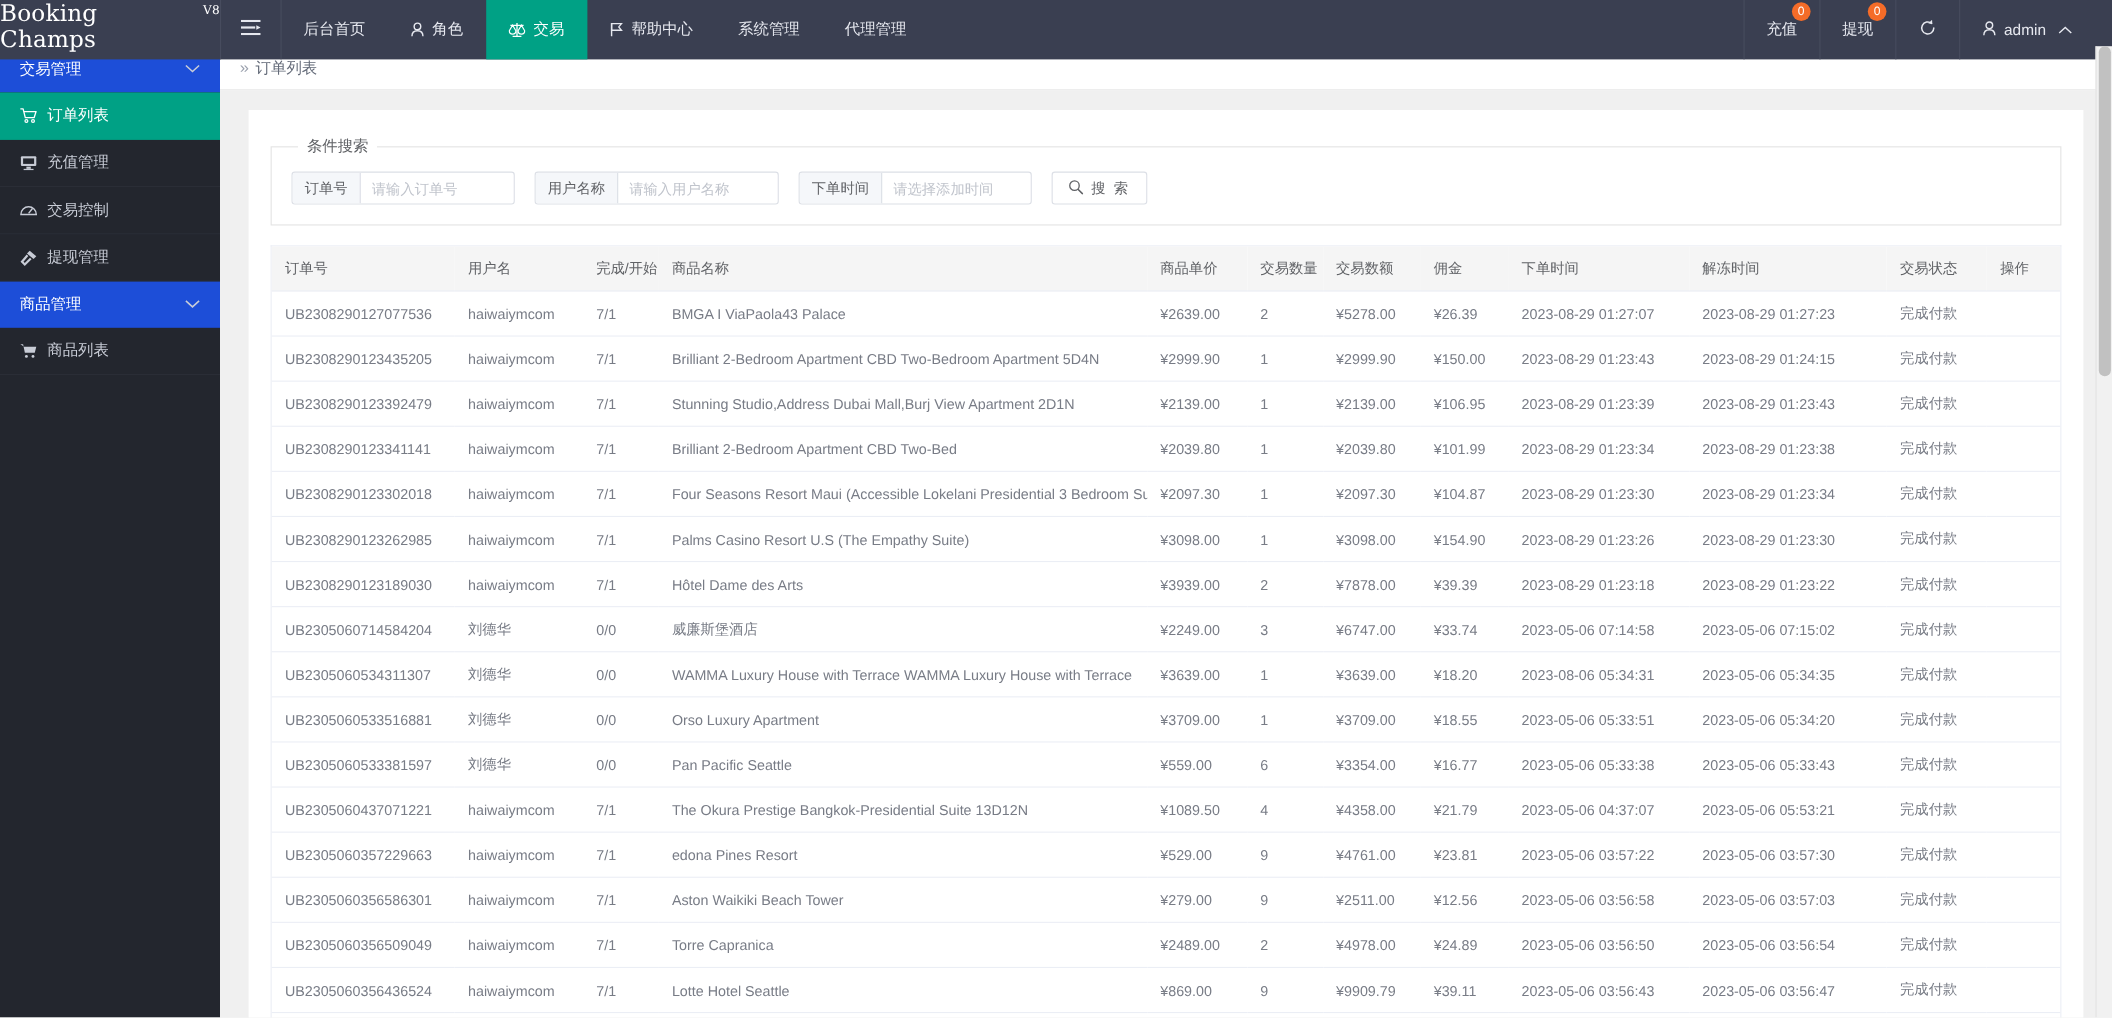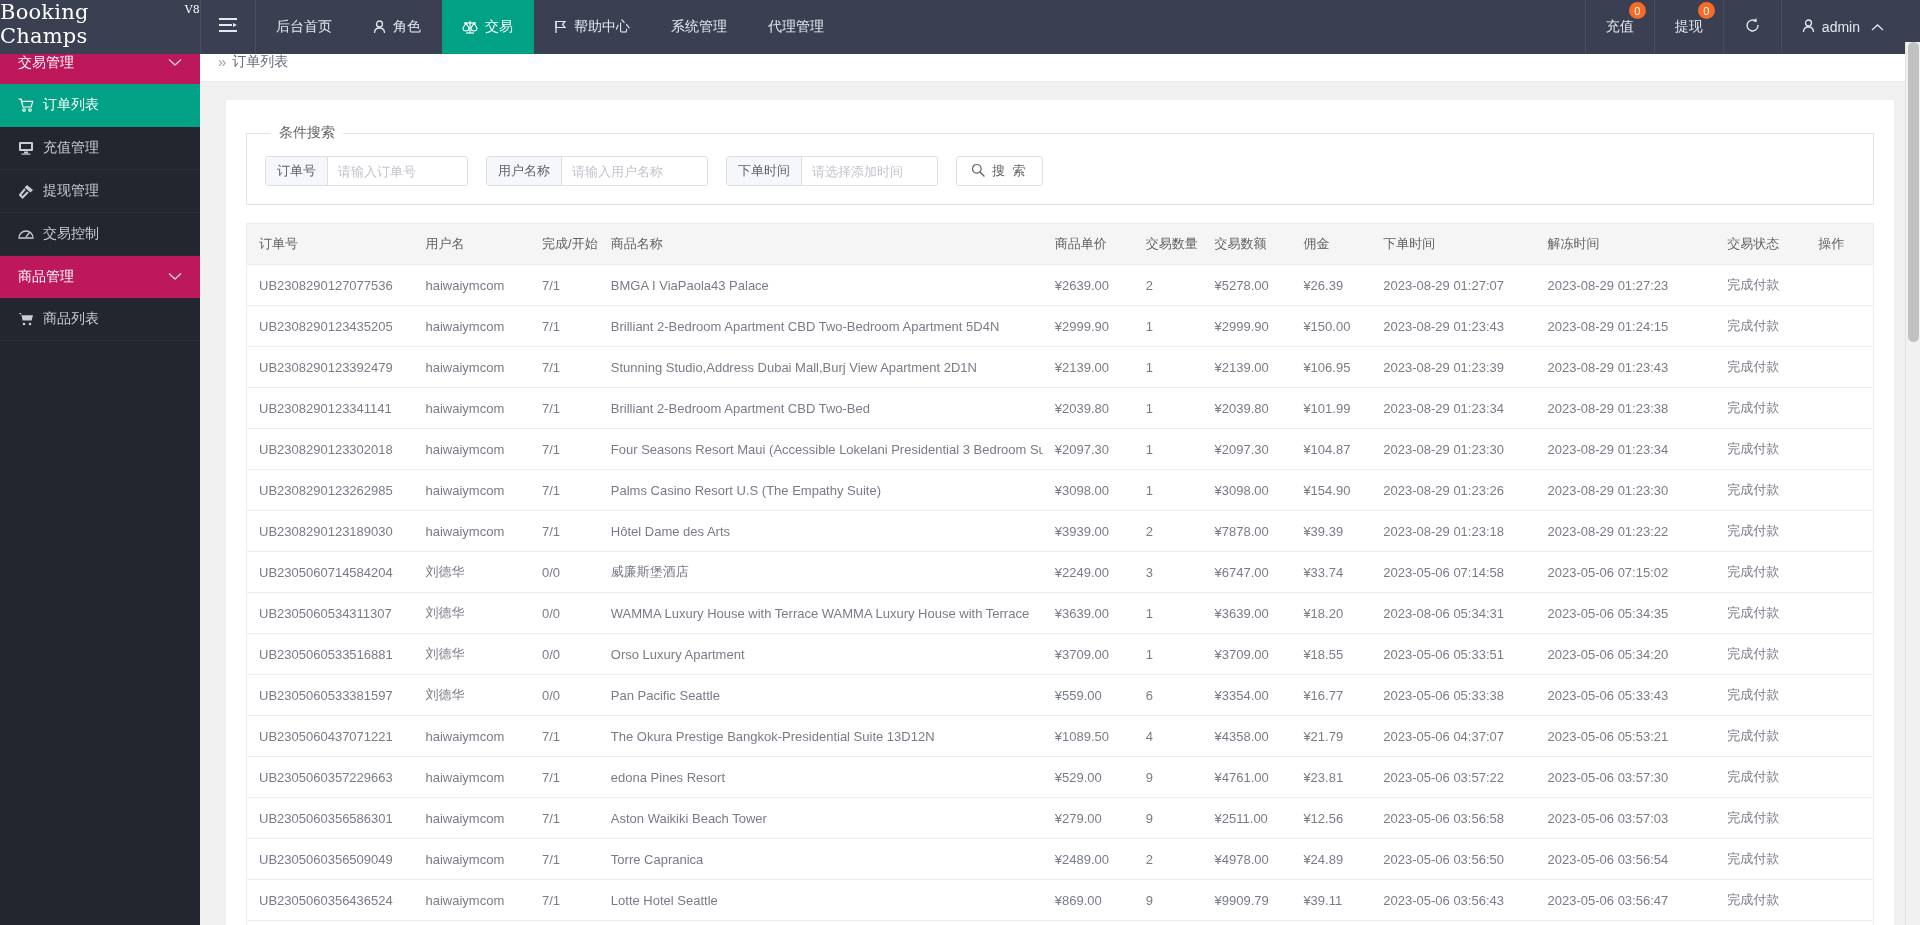--- a/index.html
+++ b/index.html
@@ -52,21 +52,21 @@
     display: flex; align-items: center; justify-content: center; padding: 0 4px;
   }
   .tr-item.user { gap: 7px; padding-right: 36px; }
 
   
   .sidebar {
     position: absolute; top: 42px; left: 0; width: 200px; height: 883px;
     background: #23262e; z-index: 20;
   }
   .side-group {
-    height: 42px; background: #be185d; color: #ffffff;
+    height: 42px; background: #1d4ed8; color: #ffffff;
     display: flex; align-items: center; padding: 0 18px;
     font-size: 14px; cursor: pointer;
   }
   .side-group .chev { margin-left: auto; font-size: 12px; color: #c9cdd8; }
   .side-item {
     height: 43px; display: flex; align-items: center; gap: 9px;
     padding: 0 18px; font-size: 14px; color: #c8ccd6; cursor: pointer;
     border-bottom: 1px solid #2a2d36;
   }
   .side-item.active { background: #00a185; color: #ffffff; border-bottom-color: #00a185; }
@@ -292,35 +292,35 @@
             <rect x="6" y="10.5" width="4" height="2" fill="#c8ccd6"></rect>
             <rect x="3.5" y="12.5" width="9" height="1.2" fill="#c8ccd6"></rect>
           </svg>
       </span>
       <span>充值管理</span>
     </div>
 
     <div class="side-item">
       <span class="ico">
         <svg width="16" height="15" viewBox="0 0 16 15">
+            <path d="M1 11 A7 7 0 0 1 15 11 Z" fill="none" stroke="#c8ccd6" stroke-width="1.3"></path>
+            <path d="M8 10 L11.5 5.5" stroke="#c8ccd6" stroke-width="1.3"></path>
+          </svg>
+      </span>
+      <span>交易控制</span>
+    </div>
+
+    <div class="side-item">
+      <span class="ico">
+        <svg width="16" height="15" viewBox="0 0 16 15">
             <path d="M9 1 L15 6 L12.5 8.5 L6.5 3.5 Z" fill="#c8ccd6"></path>
             <path d="M7 5 L2 11 L4.5 13.5 L10 8" fill="none" stroke="#c8ccd6" stroke-width="2"></path>
           </svg>
       </span>
       <span>提现管理</span>
-    </div>
-
-    <div class="side-item">
-      <span class="ico">
-        <svg width="16" height="15" viewBox="0 0 16 15">
-            <path d="M1 11 A7 7 0 0 1 15 11 Z" fill="none" stroke="#c8ccd6" stroke-width="1.3"></path>
-            <path d="M8 10 L11.5 5.5" stroke="#c8ccd6" stroke-width="1.3"></path>
-          </svg>
-      </span>
-      <span>交易控制</span>
     </div>
 
     <div class="side-group">
       <span>商品管理</span>
       <span class="chev">
         <svg width="14" height="9" viewBox="0 0 14 9">
             <path d="M1 1.5 L7 7 L13 1.5" fill="none" stroke="#c9cdd8" stroke-width="1.4"></path>
           </svg>
       </span>
     </div>

